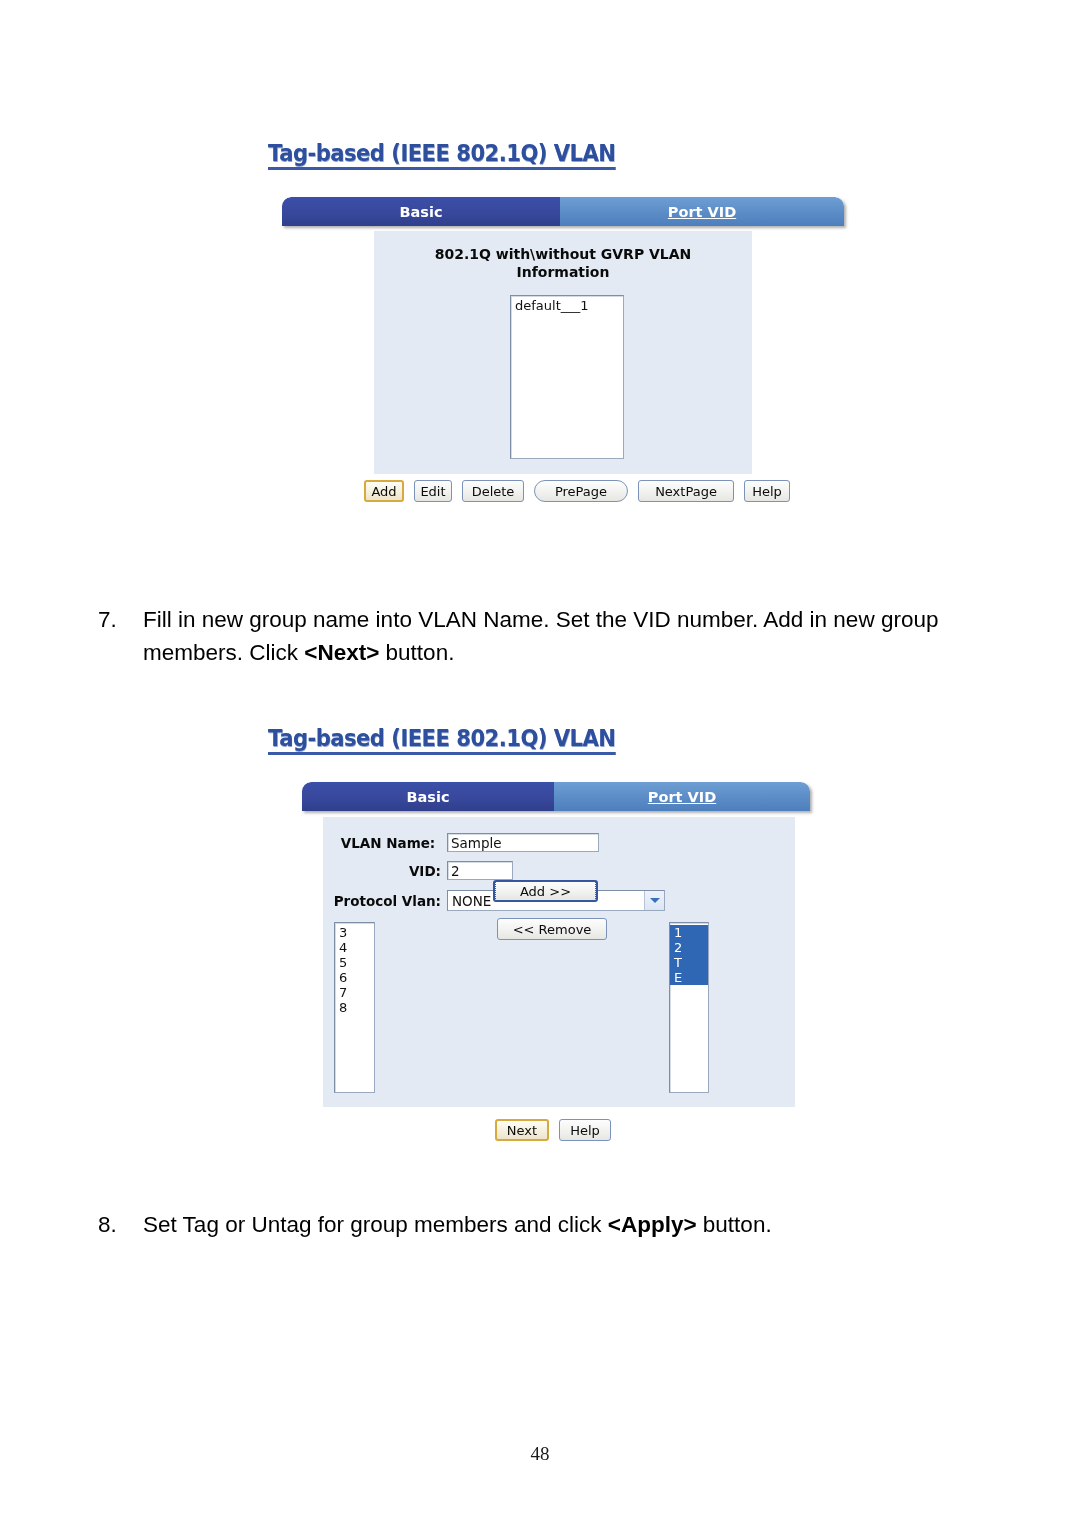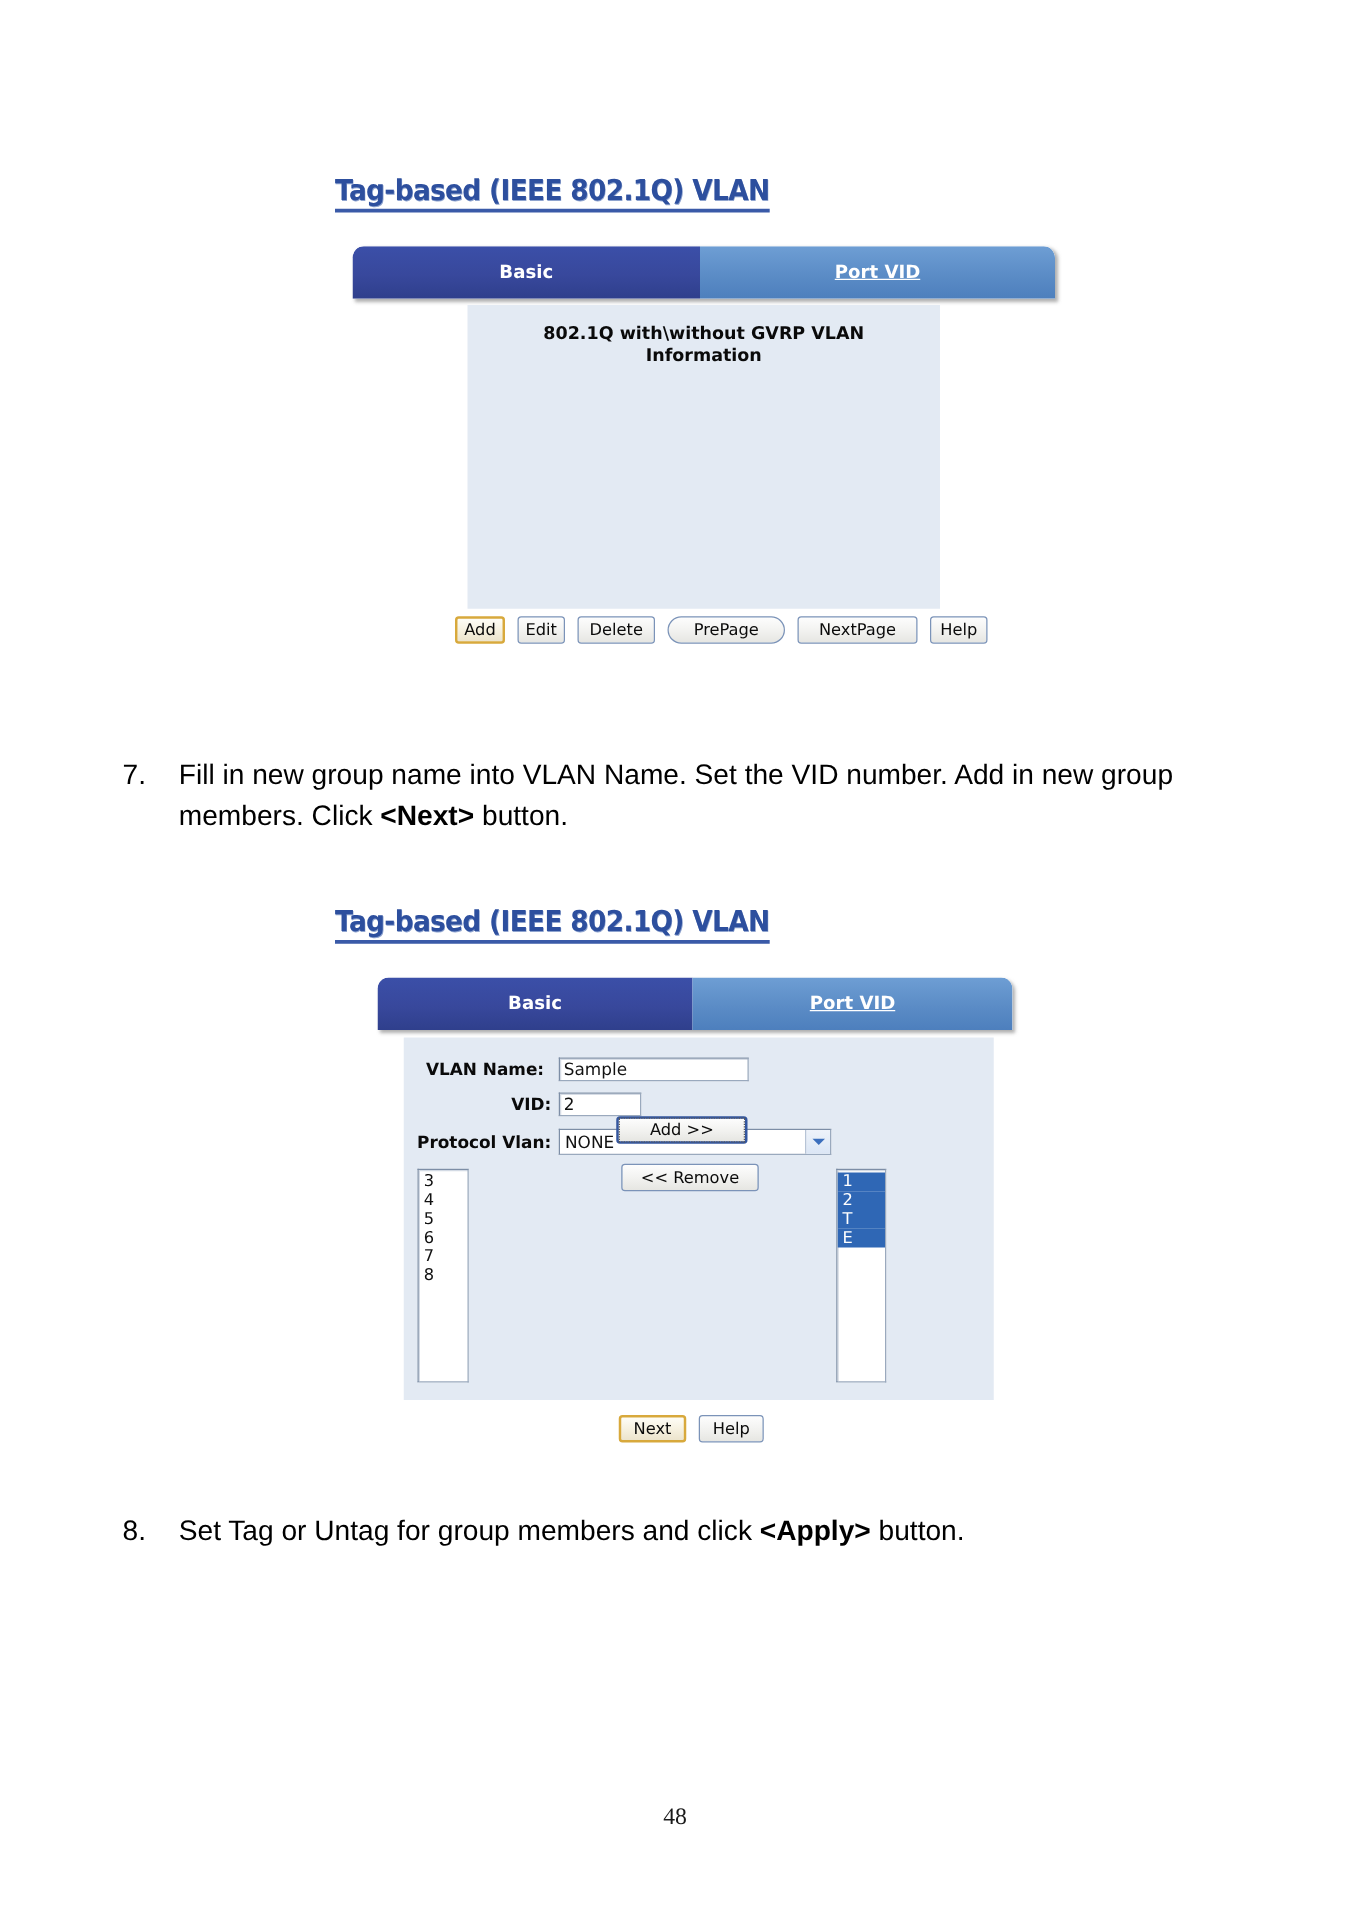--- a/index.html
+++ b/index.html
@@ -29,21 +29,21 @@
     border-bottom: 3px solid #3a5aa8;
     display: inline-block;
     padding-bottom: 1px;
     transform: scaleX(0.92);
     transform-origin: left center;
     white-space: nowrap;
   }
 
   .tabbar {
     display: flex;
-    height: 42px;
+    height: 29px;
     border-radius: 9px 9px 0 0;
     overflow: hidden;
     box-shadow: 2px 2px 3px rgba(110,110,110,0.55);
   }
   .tab {
     display: flex;
     align-items: center;
     justify-content: center;
     font-size: 14.5px;
     font-weight: bold;
@@ -230,20 +230,23 @@
     </div>
   </div>
 
   <div class="panel" style="margin-left:106px; margin-top:5px; width:378px; height:243px;">
 
     <div class="panel-heading" style="padding-top:14px;">
       <div>802.1Q with\without GVRP VLAN</div>
       <div>Information</div>
     </div>
 
+    <div class="listbox" style="position:absolute; left:136px; top:64px; width:114px; height:164px;">
+      <div class="opt">default___1</div>
+    </div>
   </div>
 
   <div style="display:flex; align-items:center; gap:10px; margin-left:96px; margin-top:6px;">
     <div class="btn btn-focus" style="width:38px;">
       <span>Add</span>
     </div>
     <div class="btn" style="width:38px;">
       <span>Edit</span>
     </div>
     <div class="btn" style="width:62px;">

